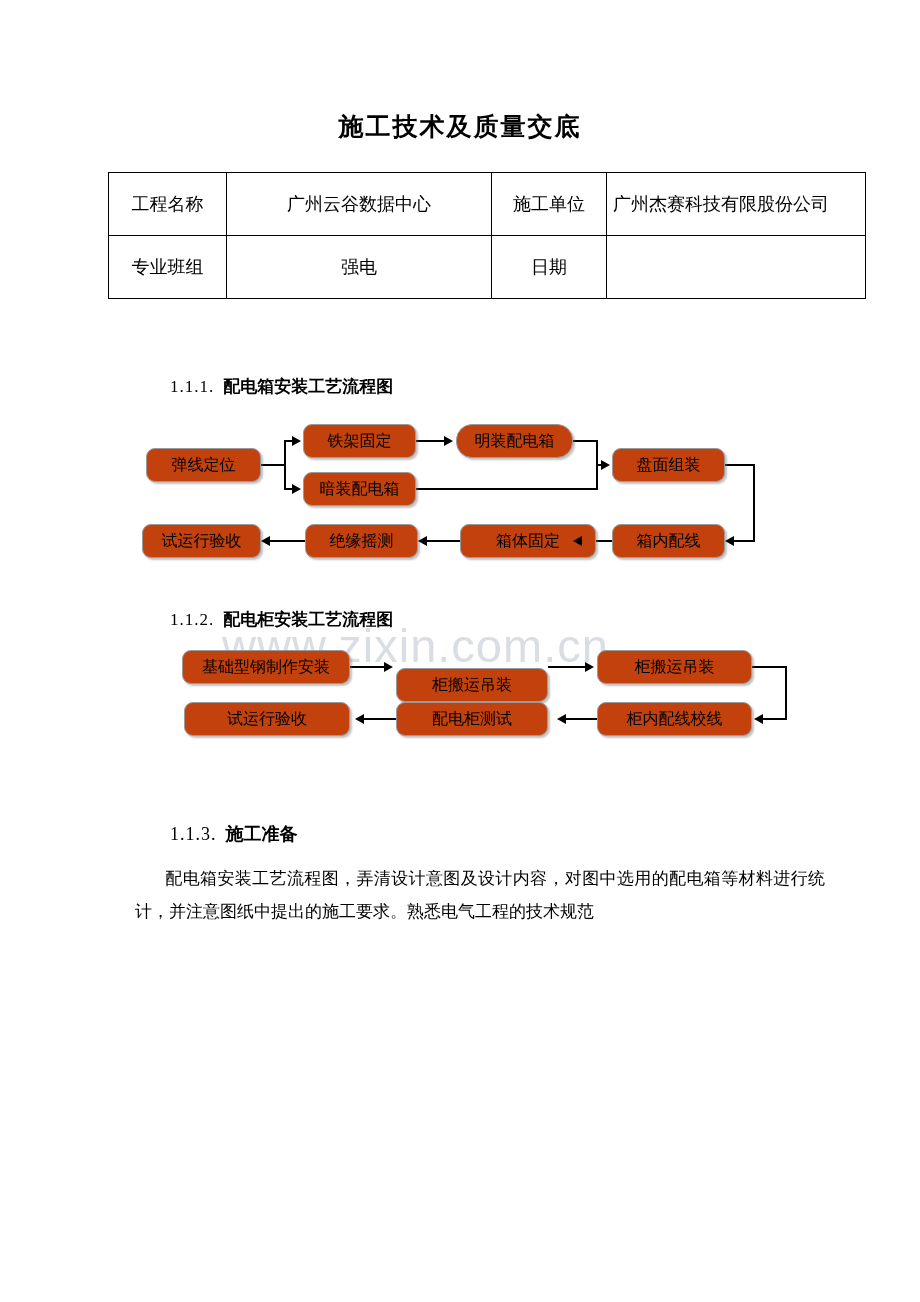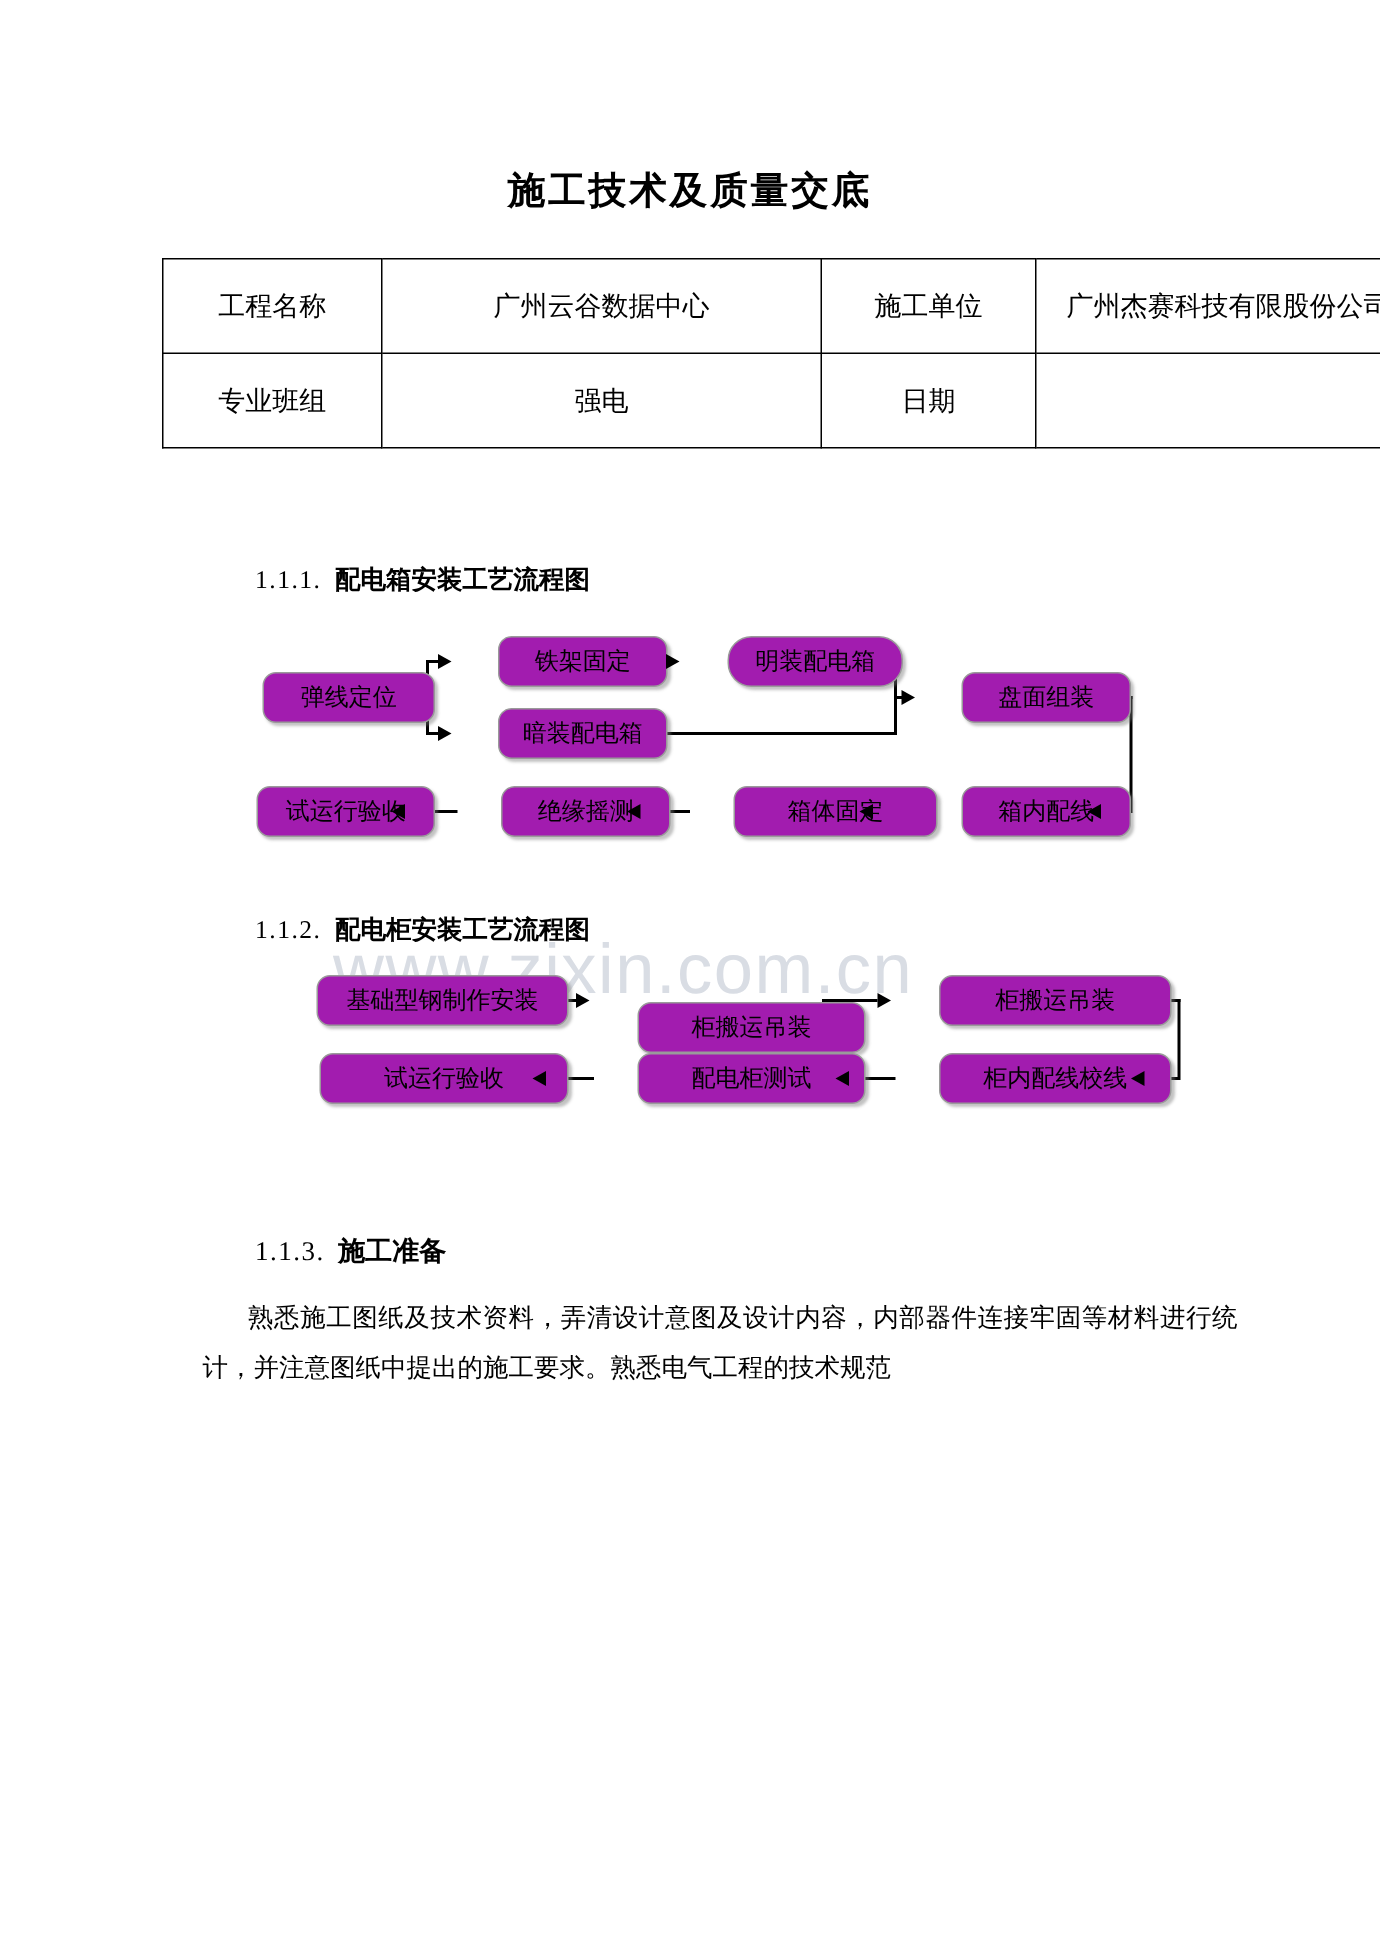--- a/index.html
+++ b/index.html
@@ -26,21 +26,21 @@
   .hdr-table{
     position:absolute;left:108px;top:172px;
     width:705px;
     border-collapse:collapse;
     table-layout:fixed;
   }
   .hdr-table td{
     border:1px solid #000;
     height:62px;
     font-size:18px;
-    padding:0 20px;
+    padding:0 6px;
     vertical-align:middle;
   }
   .c-label{width:105px;text-align:center;}
   .c-val1{width:252px;text-align:center;}
   .c-label2{width:102px;text-align:center;}
   .c-val2{width:246px;text-align:left;padding-left:8px;}
 
   
   .heading{
     position:absolute;
@@ -54,28 +54,27 @@
     letter-spacing:1px;
     margin-right:9px;
   }
 
   
   .fbox{
     position:absolute;
     box-sizing:border-box;
     border:1px solid #9a9a9a;
     border-radius:9px;
-    background:#a21caf;
+    background:#c2410c;
     box-shadow:2px 2px 2px rgba(120,120,120,0.45);
     display:flex;align-items:center;justify-content:center;
     font-size:16px;
     color:#000;
     white-space:nowrap;
     z-index:4;
-    margin-left:29px;
   }
   
   .ln{position:absolute;background:#000;z-index:3;}
   .ln-h{height:2px;}
   .ln-v{width:2px;}
   .arrow{position:absolute;width:0;height:0;z-index:5;}
   .arr-r{border-top:5px solid transparent;border-bottom:5px solid transparent;border-left:9px solid #000;}
   .arr-l{border-top:5px solid transparent;border-bottom:5px solid transparent;border-right:9px solid #000;}
 
   
@@ -224,17 +223,17 @@
 
     <div class="ln ln-h" style="left:364px;top:718px;width:32px;"></div>
     <div class="arrow arr-l" style="left:355px;top:714px;"></div>
   </div>
 
   <div class="heading" style="left:170px;top:822px;font-size:18px;">
     <span class="num">1.1.3.</span><span>施工准备</span>
   </div>
 
   <div class="para">
-    <span class="ind"></span><span>熟悉施工图纸及技术资料，弄清设计意图及设计内容，内部器件连接牢固</span><span>等材料进行统计，并注意图纸中提出的施工要求。熟悉电气工程的技术规范</span>
+    <span class="ind"></span><span>配电箱安装工艺流程图，弄清设计意图及设计内容，对图中选用的配电箱</span><span>等材料进行统计，并注意图纸中提出的施工要求。熟悉电气工程的技术规范</span>
   </div>
 
 
 </div>
 
 </body></html>

